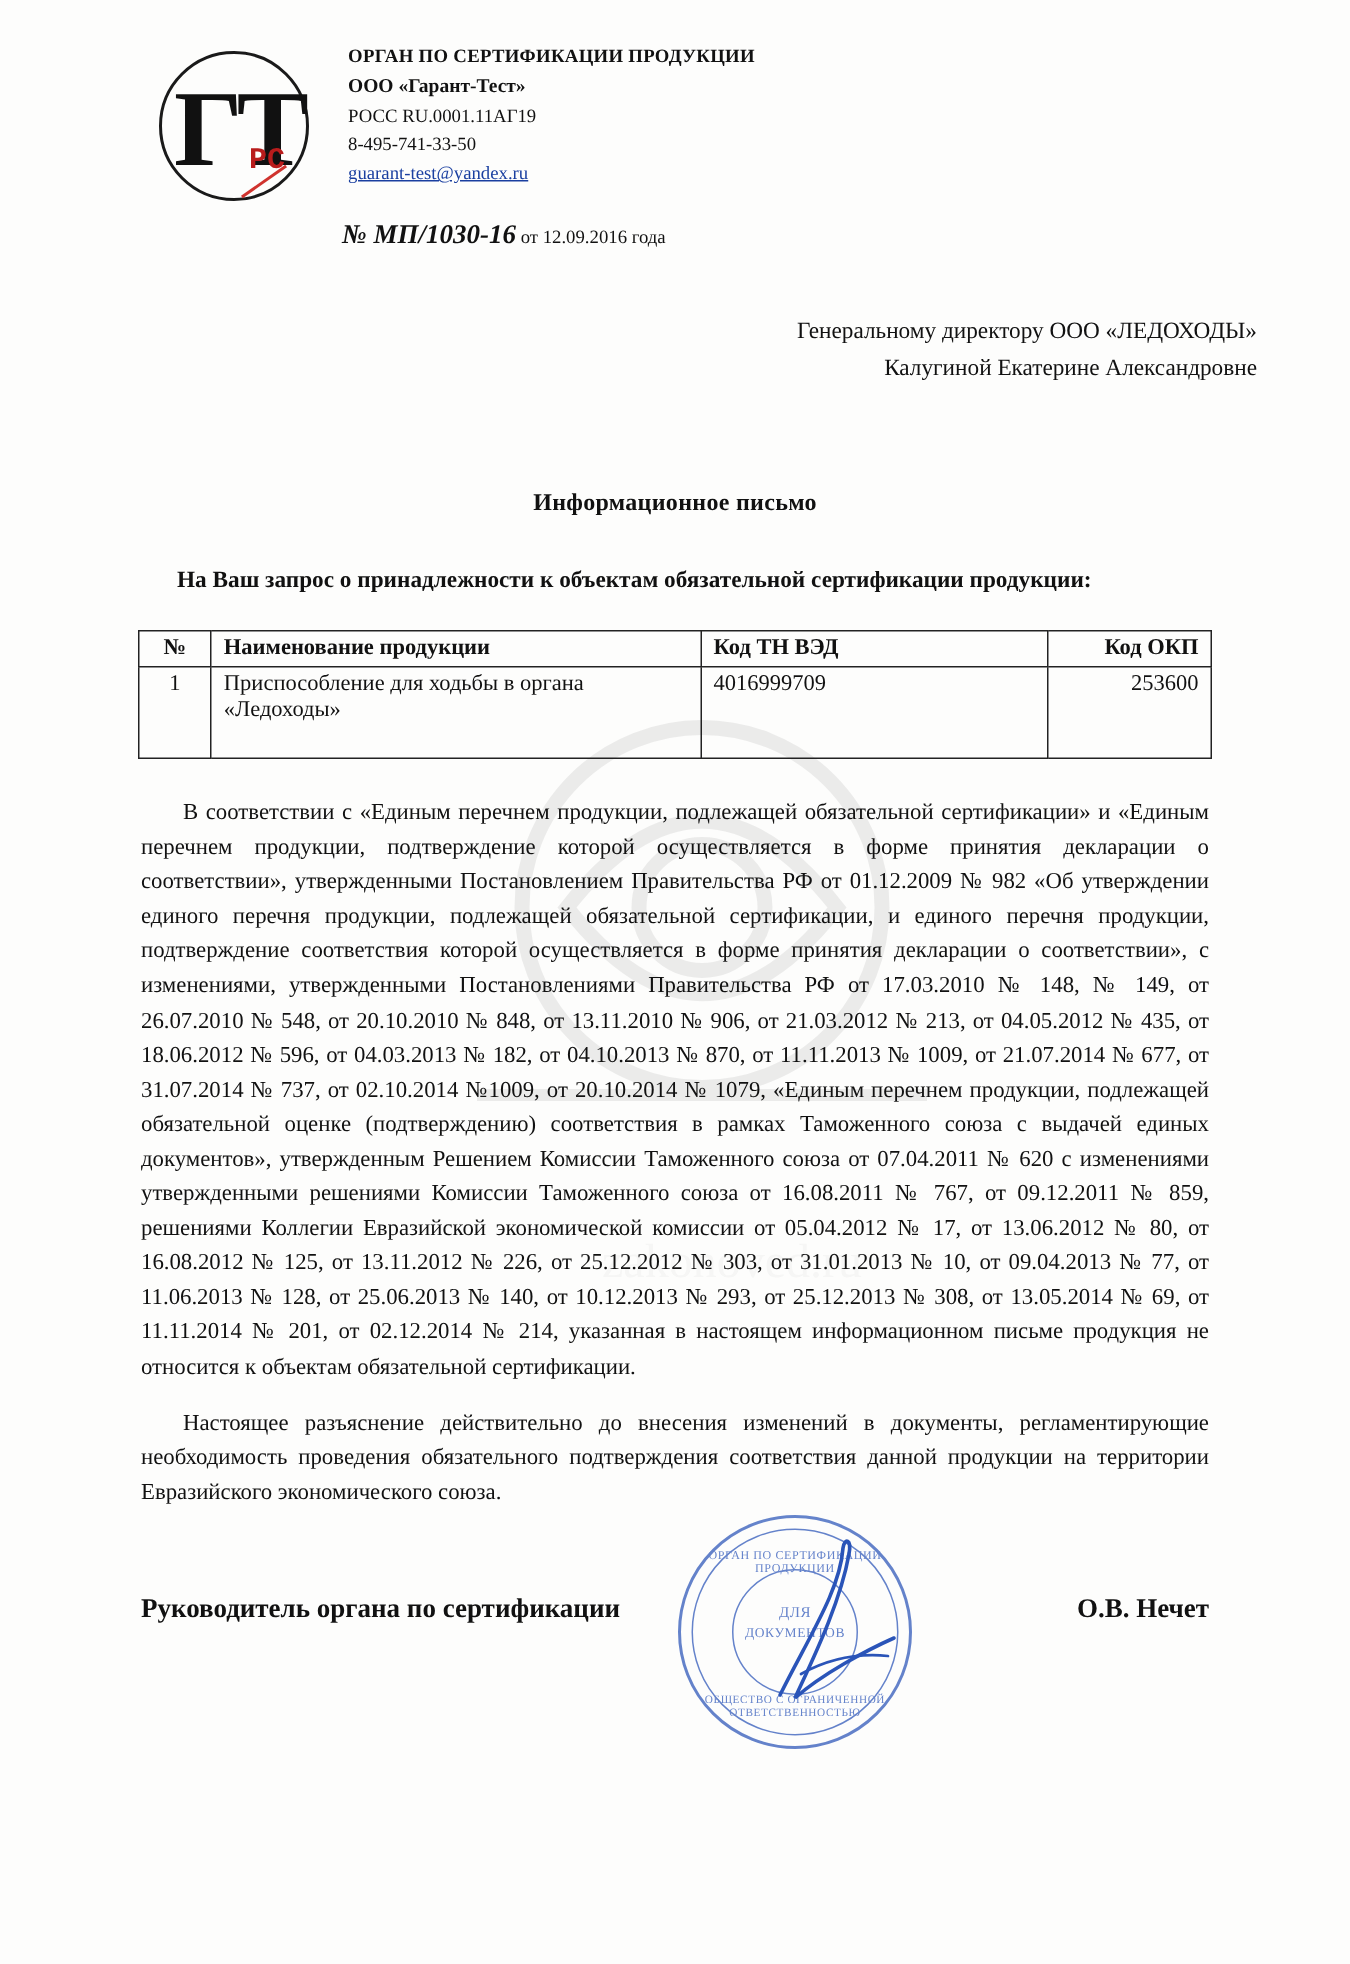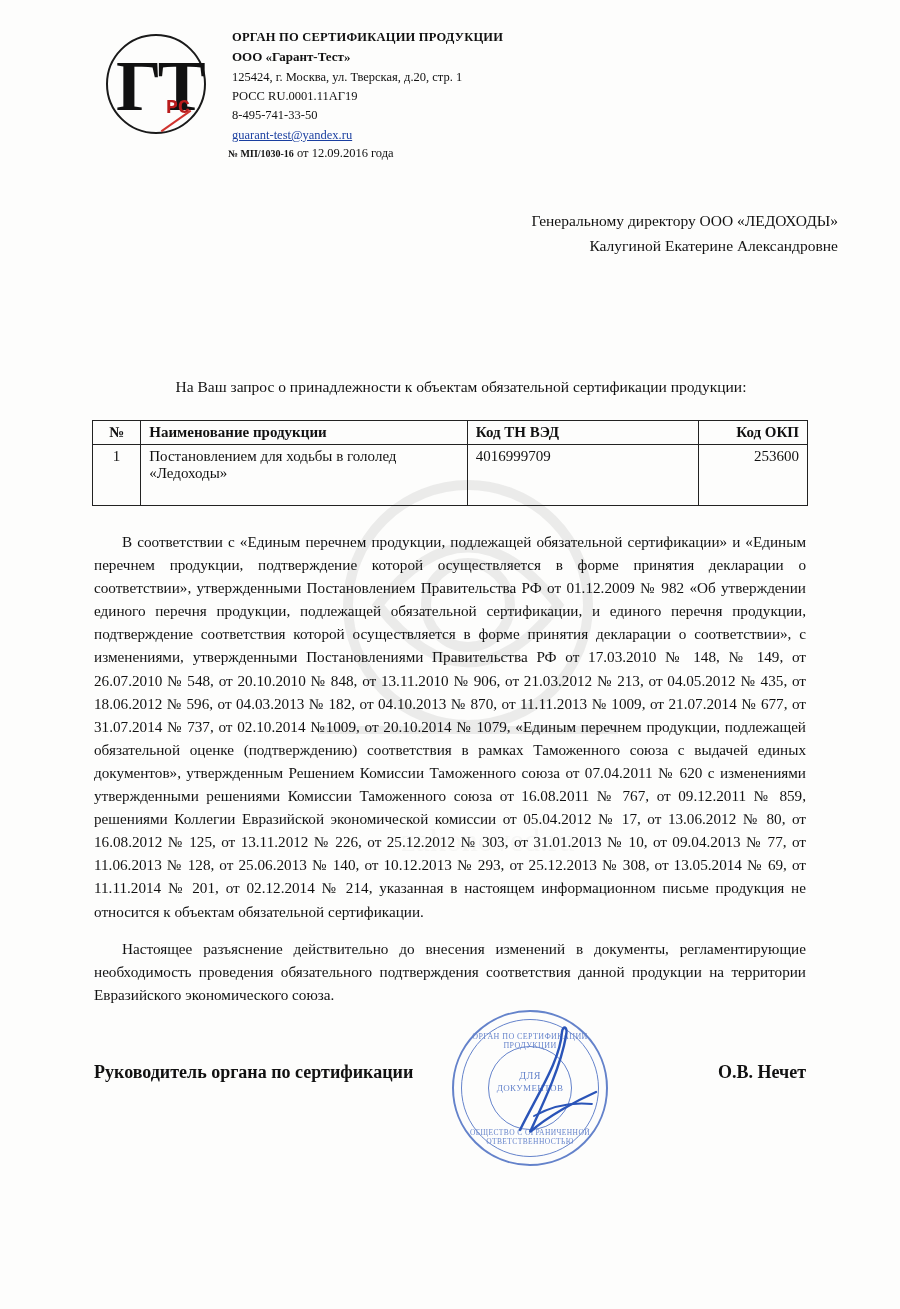--- a/index.html
+++ b/index.html
@@ -92,21 +92,21 @@
   .org-block .email {
     color: #1a3fa0;
     text-decoration: underline;
   }
   .doc-number {
     position: absolute;
     top: 146px;
     left: 228px;
     font-size: 12.5px;
   }
-  .doc-number b { font-size: 10px; }
+  .doc-number b { font-size: 18px; font-style: italic; }
 
   
   .addressee {
     position: absolute;
     top: 208px;
     right: 62px;
     text-align: right;
     font-size: 15.5px;
     line-height: 1.62;
   }
@@ -123,23 +123,22 @@
     letter-spacing: 0.2px;
   }
 
   
   .intro {
     position: absolute;
     top: 378px;
     left: 96px;
     right: 96px;
     font-size: 15.5px;
-    font-weight: normal;
+    font-weight: bold;
     text-indent: 22px;
-    text-align: center;
   }
 
   
   table.products {
     position: absolute;
     top: 420px;
     left: 92px;
     width: 716px;
     border-collapse: collapse;
     font-size: 15px;
@@ -268,37 +267,37 @@
     <div class="logo-wrap">
       <div class="logo">
         <span class="pt">ГТ</span>
         <span class="slash"></span>
         <span class="rs">РС</span>
       </div>
     </div>
     <div class="org-block">
       <div class="org-title">ОРГАН ПО СЕРТИФИКАЦИИ ПРОДУКЦИИ</div>
       <div class="org-name">ООО  «Гарант-Тест»</div>
-      <div>125424, г. Москва, ул. Тверская, д.20, стр. 1</div>
       <div>РОСС RU.0001.11АГ19</div>
       <div>8-495-741-33-50</div>
       <div class="email">guarant-test@yandex.ru</div>
     </div>
   </div>
 
   <div class="doc-number">
     <b>№ МП/1030-16</b>
     <span>от 12.09.2016 года</span>
   </div>
 
   <div class="addressee">
     <div>Генеральному директору ООО «ЛЕДОХОДЫ»</div>
     <div>Калугиной Екатерине Александровне</div>
   </div>
 
+  <div class="doc-title">Информационное письмо</div>
 
   <div class="intro">На Ваш запрос о принадлежности к объектам обязательной сертификации продукции:</div>
 
   <div class="watermark">
     <svg width="420" height="420" viewBox="0 0 420 420">
       <circle cx="210" cy="175" r="120" fill="none" stroke="#555" stroke-width="10"></circle>
       <path d="M120 175 Q210 60 300 175 Q210 290 120 175 Z" fill="none" stroke="#555" stroke-width="10"></path>
       <circle cx="210" cy="175" r="42" fill="none" stroke="#555" stroke-width="10"></circle>
       <path d="M60 300 L360 300" stroke="#555" stroke-width="8"></path>
     </svg>
@@ -310,21 +309,21 @@
       <tr>
         <th class="c-num">№</th>
         <th class="c-name">Наименование продукции</th>
         <th class="c-tnved">Код ТН ВЭД</th>
         <th class="c-okp">Код ОКП</th>
       </tr>
     </thead>
     <tbody>
       <tr>
         <td class="c-num">1</td>
-        <td class="c-name">Постановлением для ходьбы в гололед «Ледоходы»</td>
+        <td class="c-name">Приспособление для ходьбы в органа «Ледоходы»</td>
         <td class="c-tn">4016999709</td>
         <td class="c-okp">253600</td>
       </tr>
     </tbody>
   </table>
 
   <div class="body-text">
     <p>В соответствии с «Единым перечнем продукции, подлежащей обязательной сертификации» и «Единым перечнем продукции, подтверждение которой осуществляется в форме принятия декларации о соответствии», утвержденными Постановлением Правительства РФ от 01.12.2009 № 982 «Об утверждении единого перечня продукции, подлежащей обязательной сертификации, и единого перечня продукции, подтверждение соответствия которой осуществляется в форме принятия декларации о соответствии», с изменениями, утвержденными Постановлениями Правительства РФ от 17.03.2010 № 148, № 149, от 26.07.2010 № 548, от 20.10.2010 № 848, от 13.11.2010 № 906, от 21.03.2012 № 213, от 04.05.2012 № 435, от 18.06.2012 № 596, от 04.03.2013 № 182, от 04.10.2013 № 870, от 11.11.2013 № 1009, от 21.07.2014 № 677, от 31.07.2014 № 737, от 02.10.2014 №1009, от 20.10.2014 № 1079, «Единым перечнем продукции, подлежащей обязательной оценке (подтверждению) соответствия в рамках Таможенного союза с выдачей единых документов», утвержденным Решением Комиссии Таможенного союза от 07.04.2011 № 620 с изменениями утвержденными решениями Комиссии Таможенного союза от 16.08.2011 № 767, от 09.12.2011 № 859, решениями Коллегии Евразийской экономической комиссии от 05.04.2012 № 17, от 13.06.2012 № 80, от 16.08.2012 № 125, от 13.11.2012 № 226, от 25.12.2012 № 303, от 31.01.2013 № 10, от 09.04.2013 № 77, от 11.06.2013 № 128, от 25.06.2013 № 140, от 10.12.2013 № 293, от 25.12.2013 № 308, от 13.05.2014 № 69, от 11.11.2014 № 201, от 02.12.2014 № 214, указанная в настоящем информационном письме продукция не относится к объектам обязательной сертификации.</p>
     <p>Настоящее разъяснение действительно до внесения изменений в документы, регламентирующие необходимость проведения обязательного подтверждения соответствия данной продукции на территории Евразийского экономического союза.</p>
   </div>

